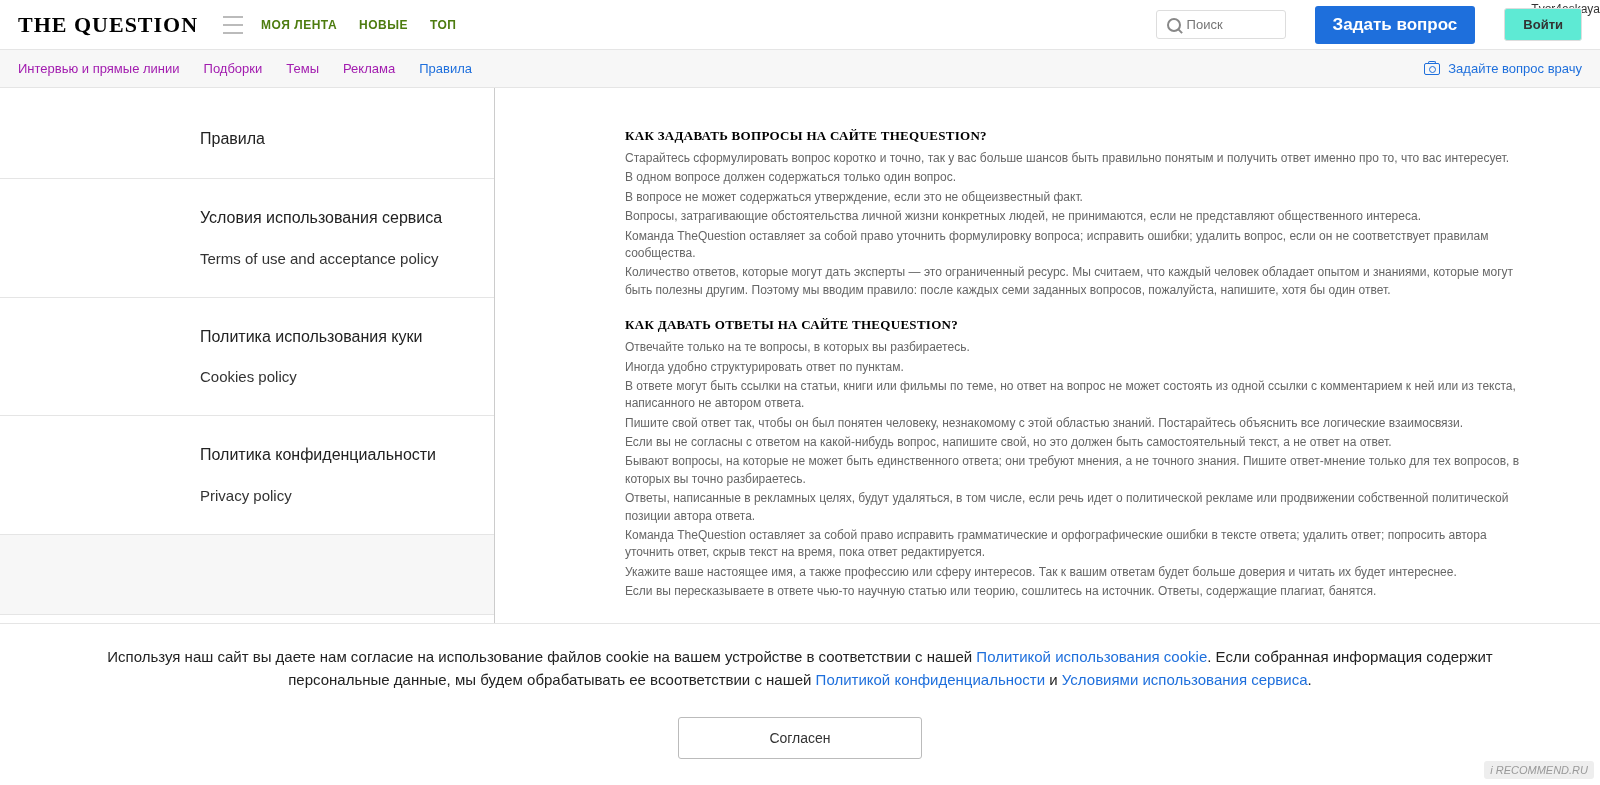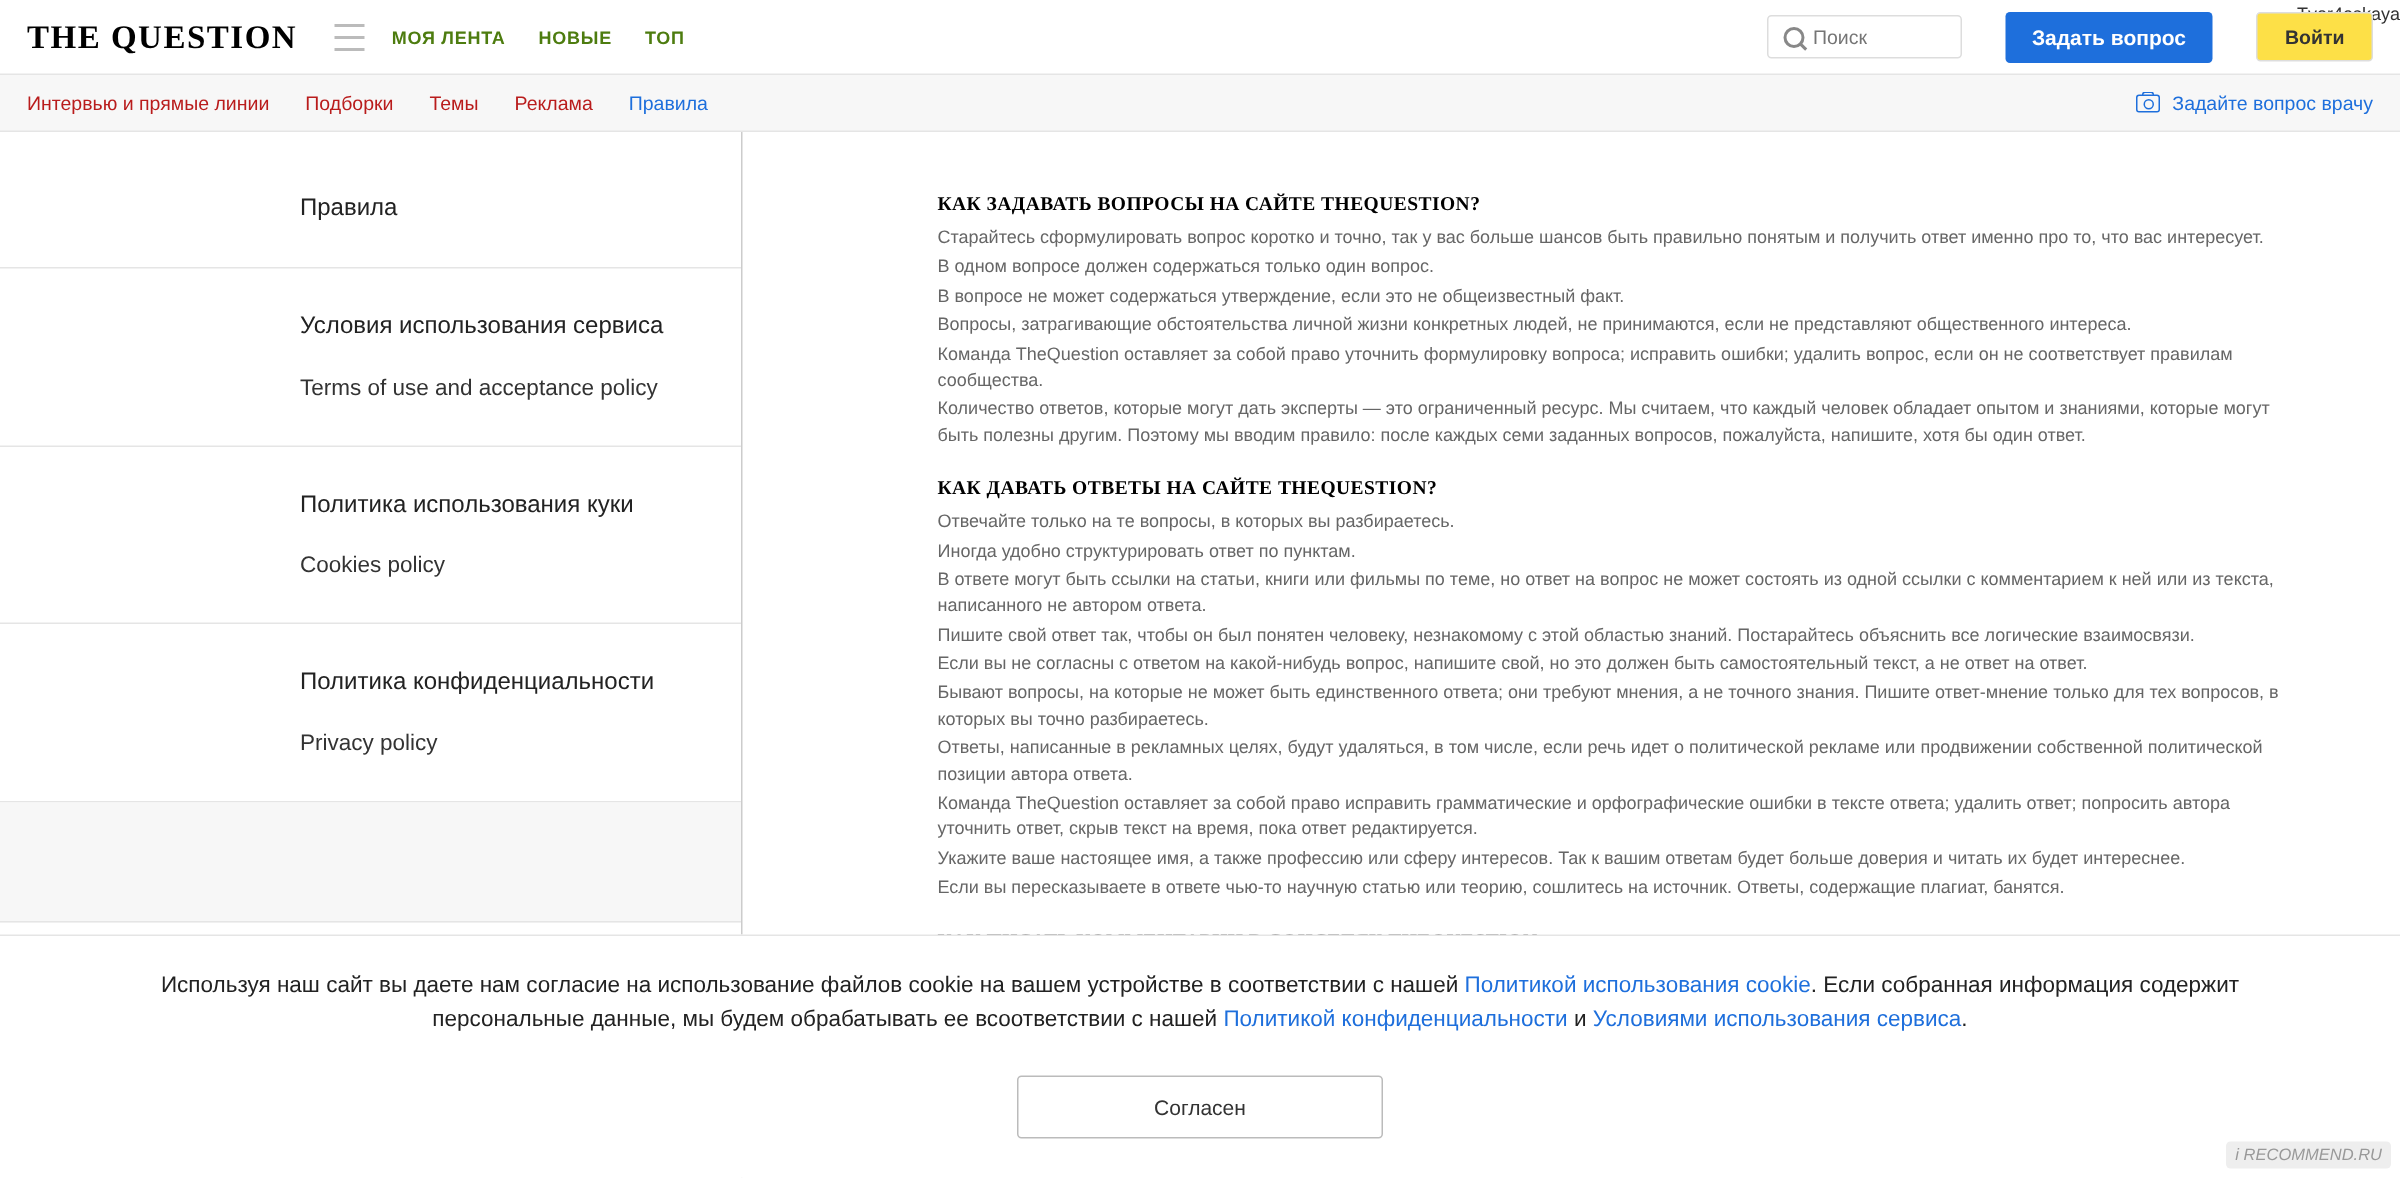--- a/index.html
+++ b/index.html
@@ -9,26 +9,26 @@
 .logo { font-family: Georgia, 'Times New Roman', serif; font-weight: bold; font-size: 22px; letter-spacing: 1px; color: #000; margin-right: 25px; }
 .feed-icon { width: 20px; height: 18px; margin-right: 18px; display: flex; flex-direction: column; justify-content: space-between; }
 .feed-icon span { display: block; height: 2px; background: #bbb; }
 .nav-top { display: flex; gap: 22px; }
 .nav-top a { color: #4d7c0f; font-size: 12px; font-weight: bold; letter-spacing: 0.5px; text-decoration: none; cursor: pointer; text-align: center; }
 .header-right { margin-left: auto; display: flex; align-items: center; gap: 29px; }
 .search-box { display: flex; align-items: center; background: #fff; border: 1px solid #ddd; border-radius: 3px; padding: 6px 10px; width: 130px; }
 .search-box input { border: none; outline: none; font-size: 13px; width: 100%; color: #666; }
 .search-icon { width: 14px; height: 14px; margin-right: 6px; border: 2px solid #888; border-radius: 50%; position: relative; flex-shrink: 0; }
 .search-icon::after { content: ''; position: absolute; width: 2px; height: 6px; background: #888; transform: rotate(-45deg); bottom: -4px; right: -2px; }
-.ask-btn { background: #1e6fdc; color: #fff; border: none; padding: 9px 18px; font-size: 14px; font-weight: bold; border-radius: 3px; cursor: pointer; }
-.login-btn { background: #fde047; border: 1px solid #ddd; padding: 8px 18px; font-size: 13px; font-weight: bold; border-radius: 3px; cursor: pointer; color: #333; }
+.ask-btn { background: #1e6fdc; color: #fff; border: none; padding: 9px 18px; font-size: 17px; font-weight: bold; border-radius: 3px; cursor: pointer; }
+.login-btn { background: #5eead4; border: 1px solid #ddd; padding: 8px 18px; font-size: 13px; font-weight: bold; border-radius: 3px; cursor: pointer; color: #333; }
 .username-tag { position: absolute; top: 2px; right: 0; font-size: 12px; color: #333; }
 
 .subnav { height: 38px; background: #f7f7f7; border-bottom: 1px solid #e5e5e5; display: flex; align-items: center; padding: 0 18px; }
-.subnav a { color: #b91c1c; font-size: 13px; text-decoration: none; margin-right: 24px; cursor: pointer; }
+.subnav a { color: #a21caf; font-size: 13px; text-decoration: none; margin-right: 24px; cursor: pointer; }
 .subnav a.active { color: #1e6fdc; }
 .subnav-right { margin-left: auto; display: flex; align-items: center; gap: 8px; color: #1e6fdc; font-size: 13px; cursor: pointer; }
 .camera-icon { width: 16px; height: 12px; border: 1.5px solid #1e6fdc; border-radius: 2px; position: relative; }
 .camera-icon::before { content: ''; position: absolute; top: -3px; left: 3px; width: 6px; height: 2px; border: 1.5px solid #1e6fdc; border-bottom: none; border-radius: 2px 2px 0 0; }
 .camera-icon::after { content: ''; position: absolute; top: 2px; left: 4px; width: 5px; height: 5px; border: 1.5px solid #1e6fdc; border-radius: 50%; }
 
 .content-wrap { display: flex; height: calc(785px - 88px); overflow: hidden; }
 
 .sidebar-outer { width: 495px; position: relative; overflow-y: scroll; border-right: 1px solid #ccc; }
 .sidebar-outer::-webkit-scrollbar { width: 16px; }

